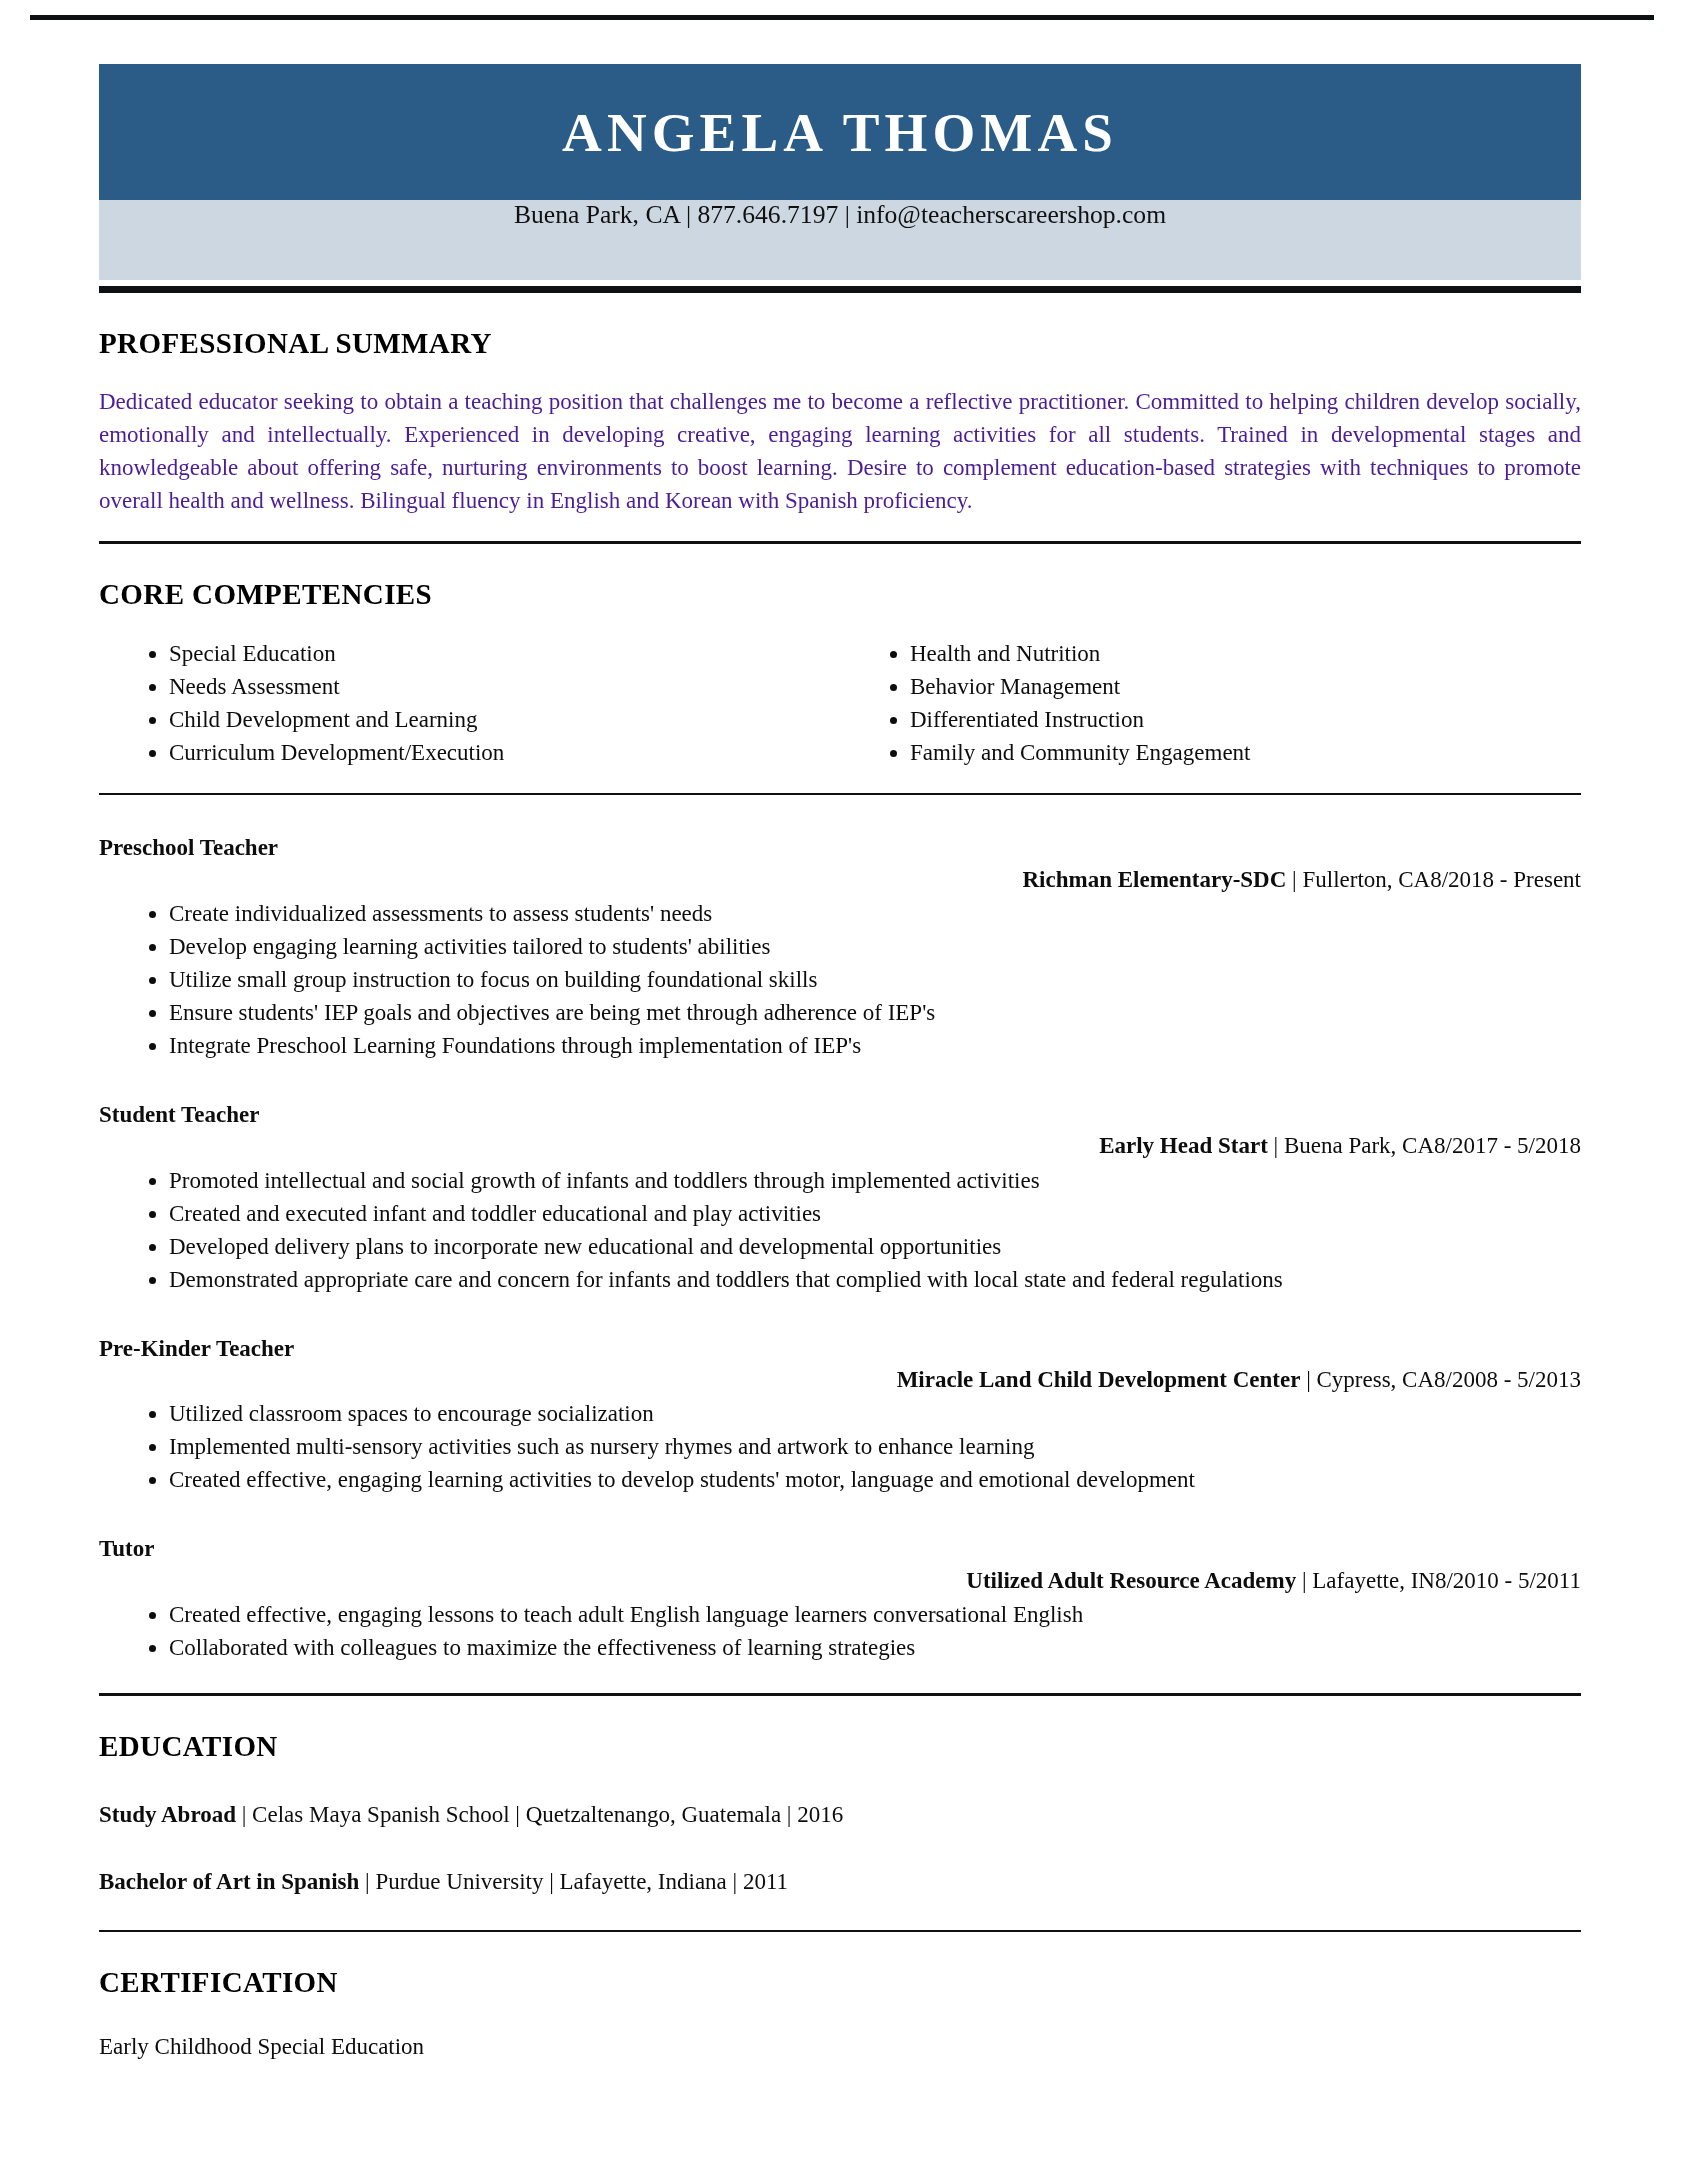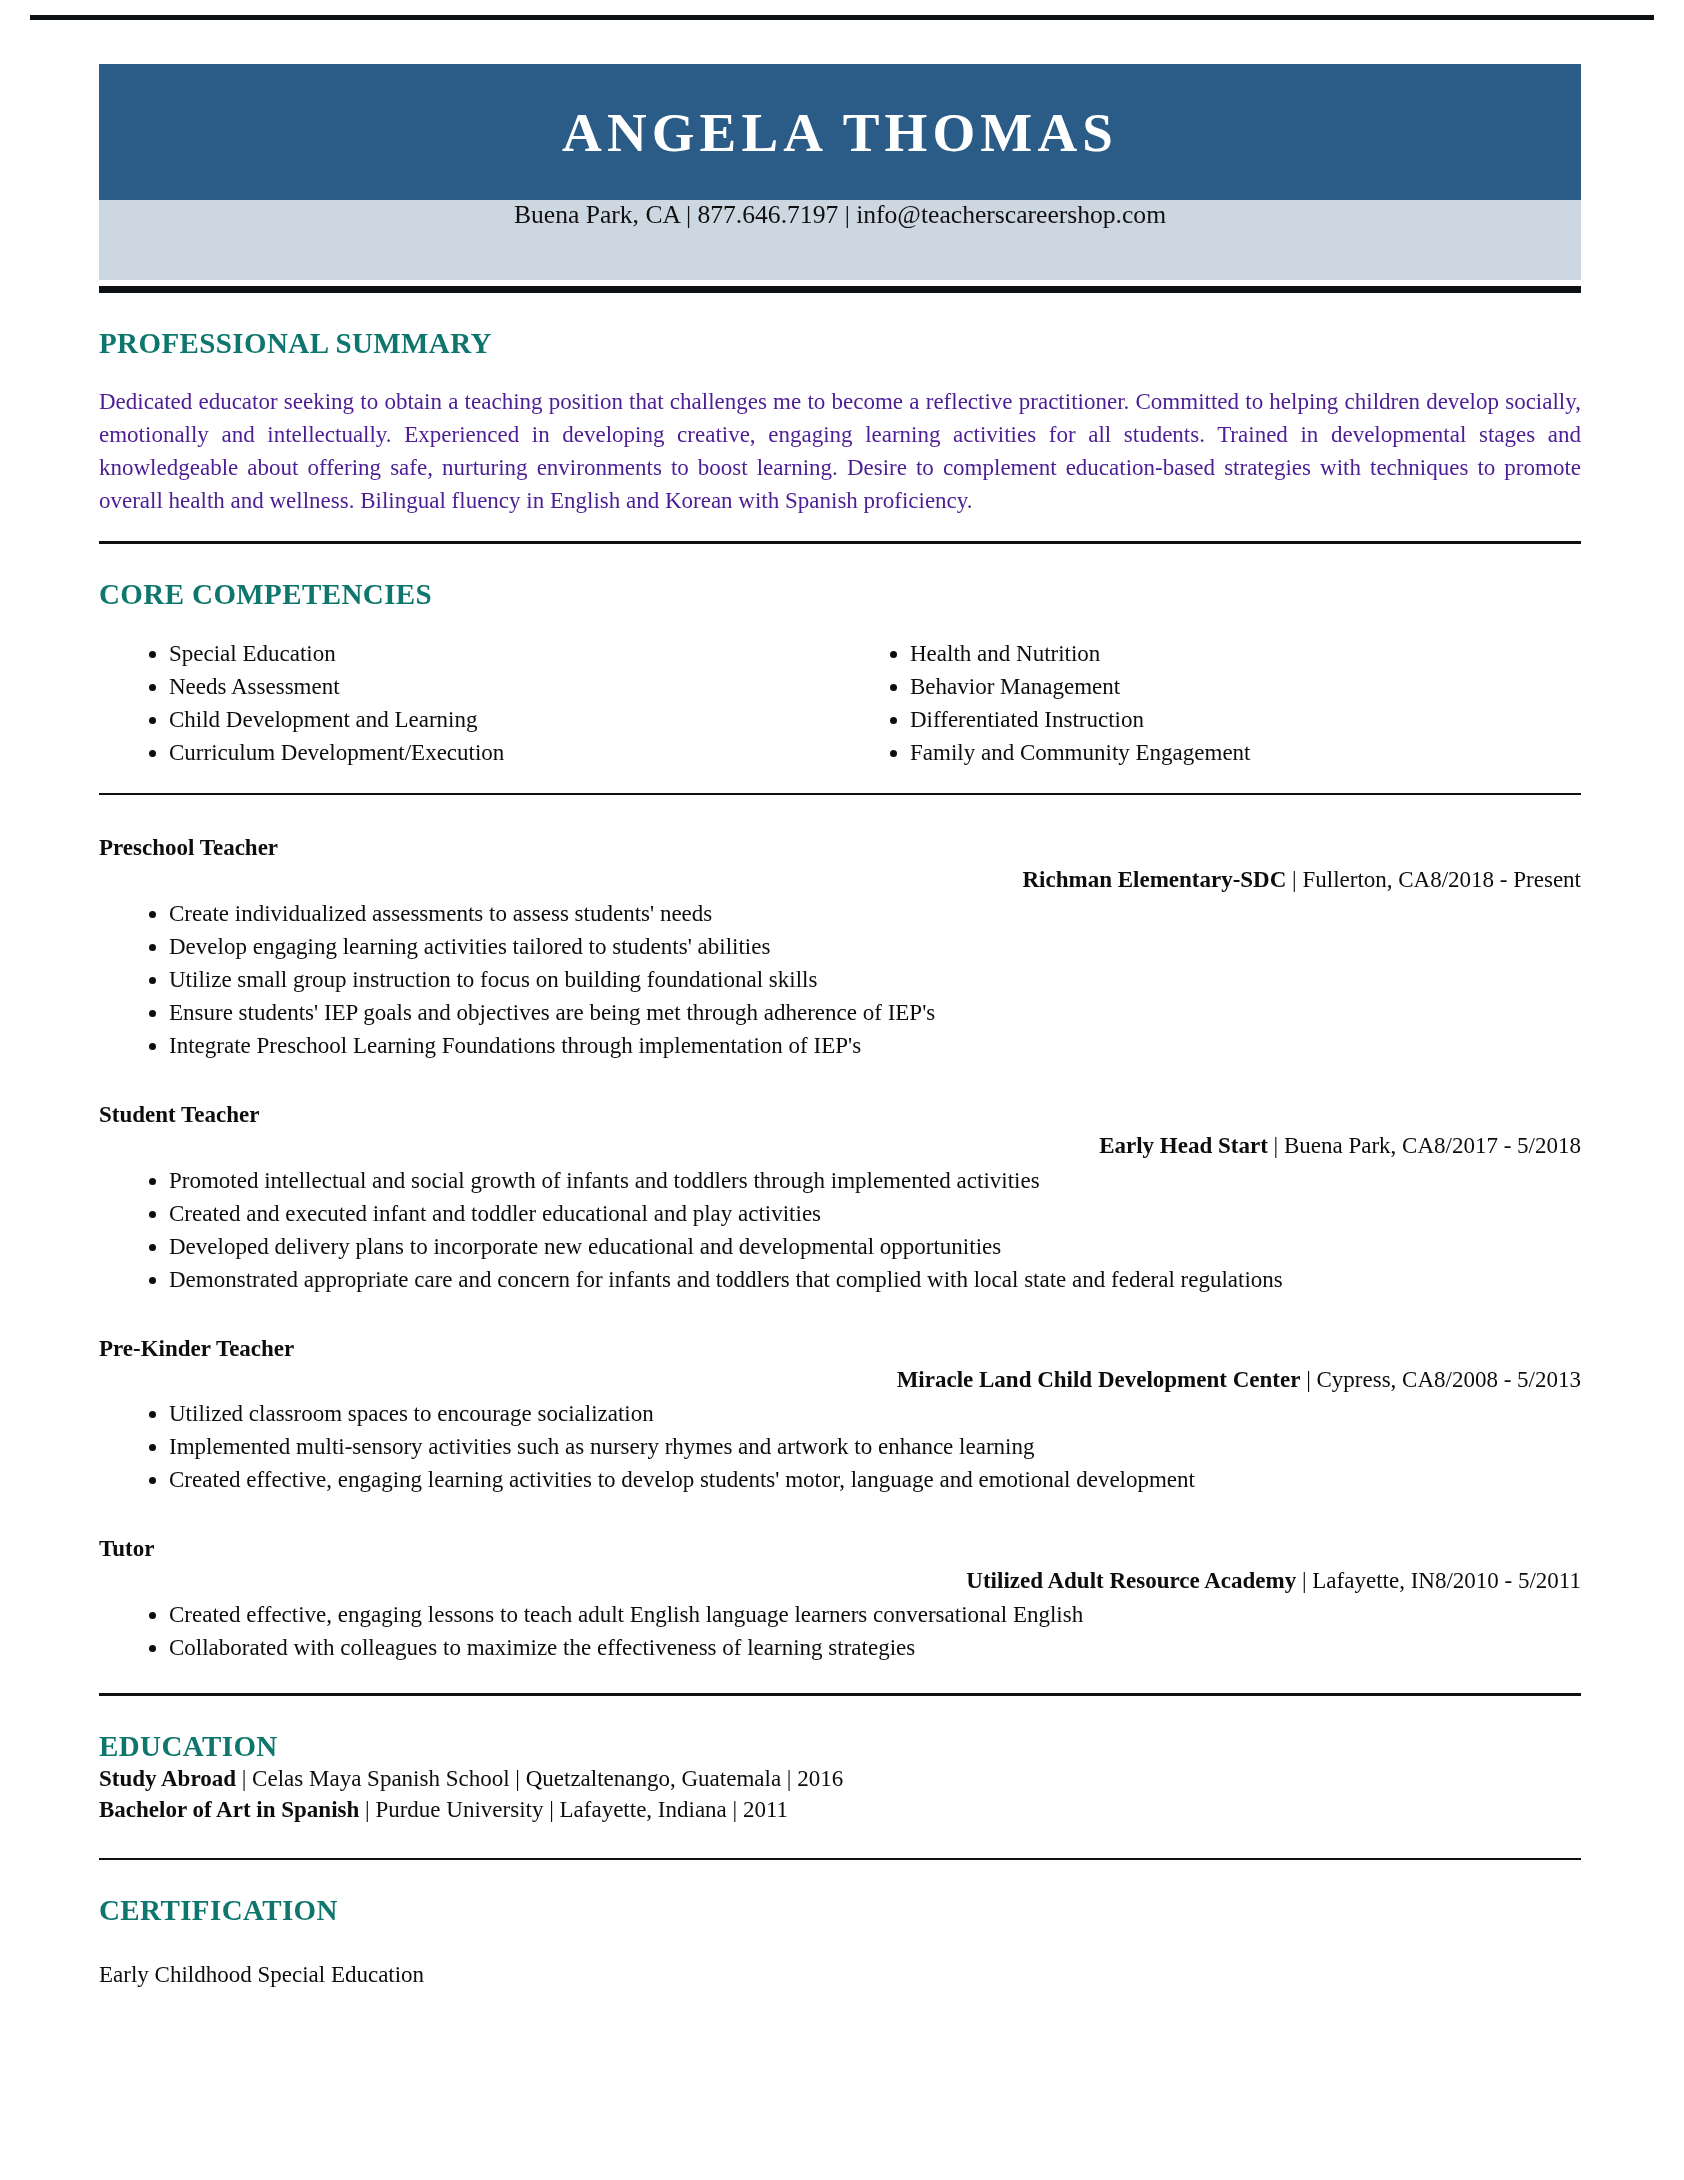--- a/index.html
+++ b/index.html
@@ -24,21 +24,21 @@
   }
   .contact-band {
     background:#cdd7e1; height:80px;
     display:flex; align-items:flex-start; justify-content:center;
     font-size:25.6px; color:#101010;
   }
   .band-rule { height:6.8px; background:#0e1114; margin-top:6px; }
 
   .section-title {
     font-size:29px; font-weight:bold; letter-spacing:0.4px;
-    margin-top:34px; color:#0f766e;
+    margin-top:34px; color:#000000;
   }
   .section-rule { height:2.6px; background:#101010; margin-top:24px; }
 
   .summary-text {
     margin-top:25.6px; font-size:23px; line-height:33px;
     text-align:justify; color:#4c1d95;
   }
 
   .comp-cols { display:flex; margin-top:25.6px; }
   .comp-cols ul { width:50%; list-style:disc; padding-left:70px; }
@@ -49,21 +49,21 @@
   .job-role { font-size:23px; font-weight:bold; line-height:31.5px; }
   .job-line {
     display:flex; justify-content:flex-end; align-items:baseline;
     font-size:23px; line-height:31.5px;
   }
   .job-org b { font-weight:bold; }
   .job-dates { font-size:23px; white-space:nowrap; }
   ul.bullets { list-style:disc; padding-left:70px; margin-top:1.7px; }
   ul.bullets li { font-size:23px; line-height:33px; }
 
-  .edu-line { font-size:23px; line-height:31.5px; }
+  .edu-line { font-size:23px; line-height:31.5px; margin-top:36px; }
   .edu-line b { font-weight:bold; }
 
   .cert-line { font-size:23px; line-height:31.5px; margin-top:32px; }
 </style>
 </head>
 <body>
 
 <div class="top-rule"></div>
 
 <div class="page">

